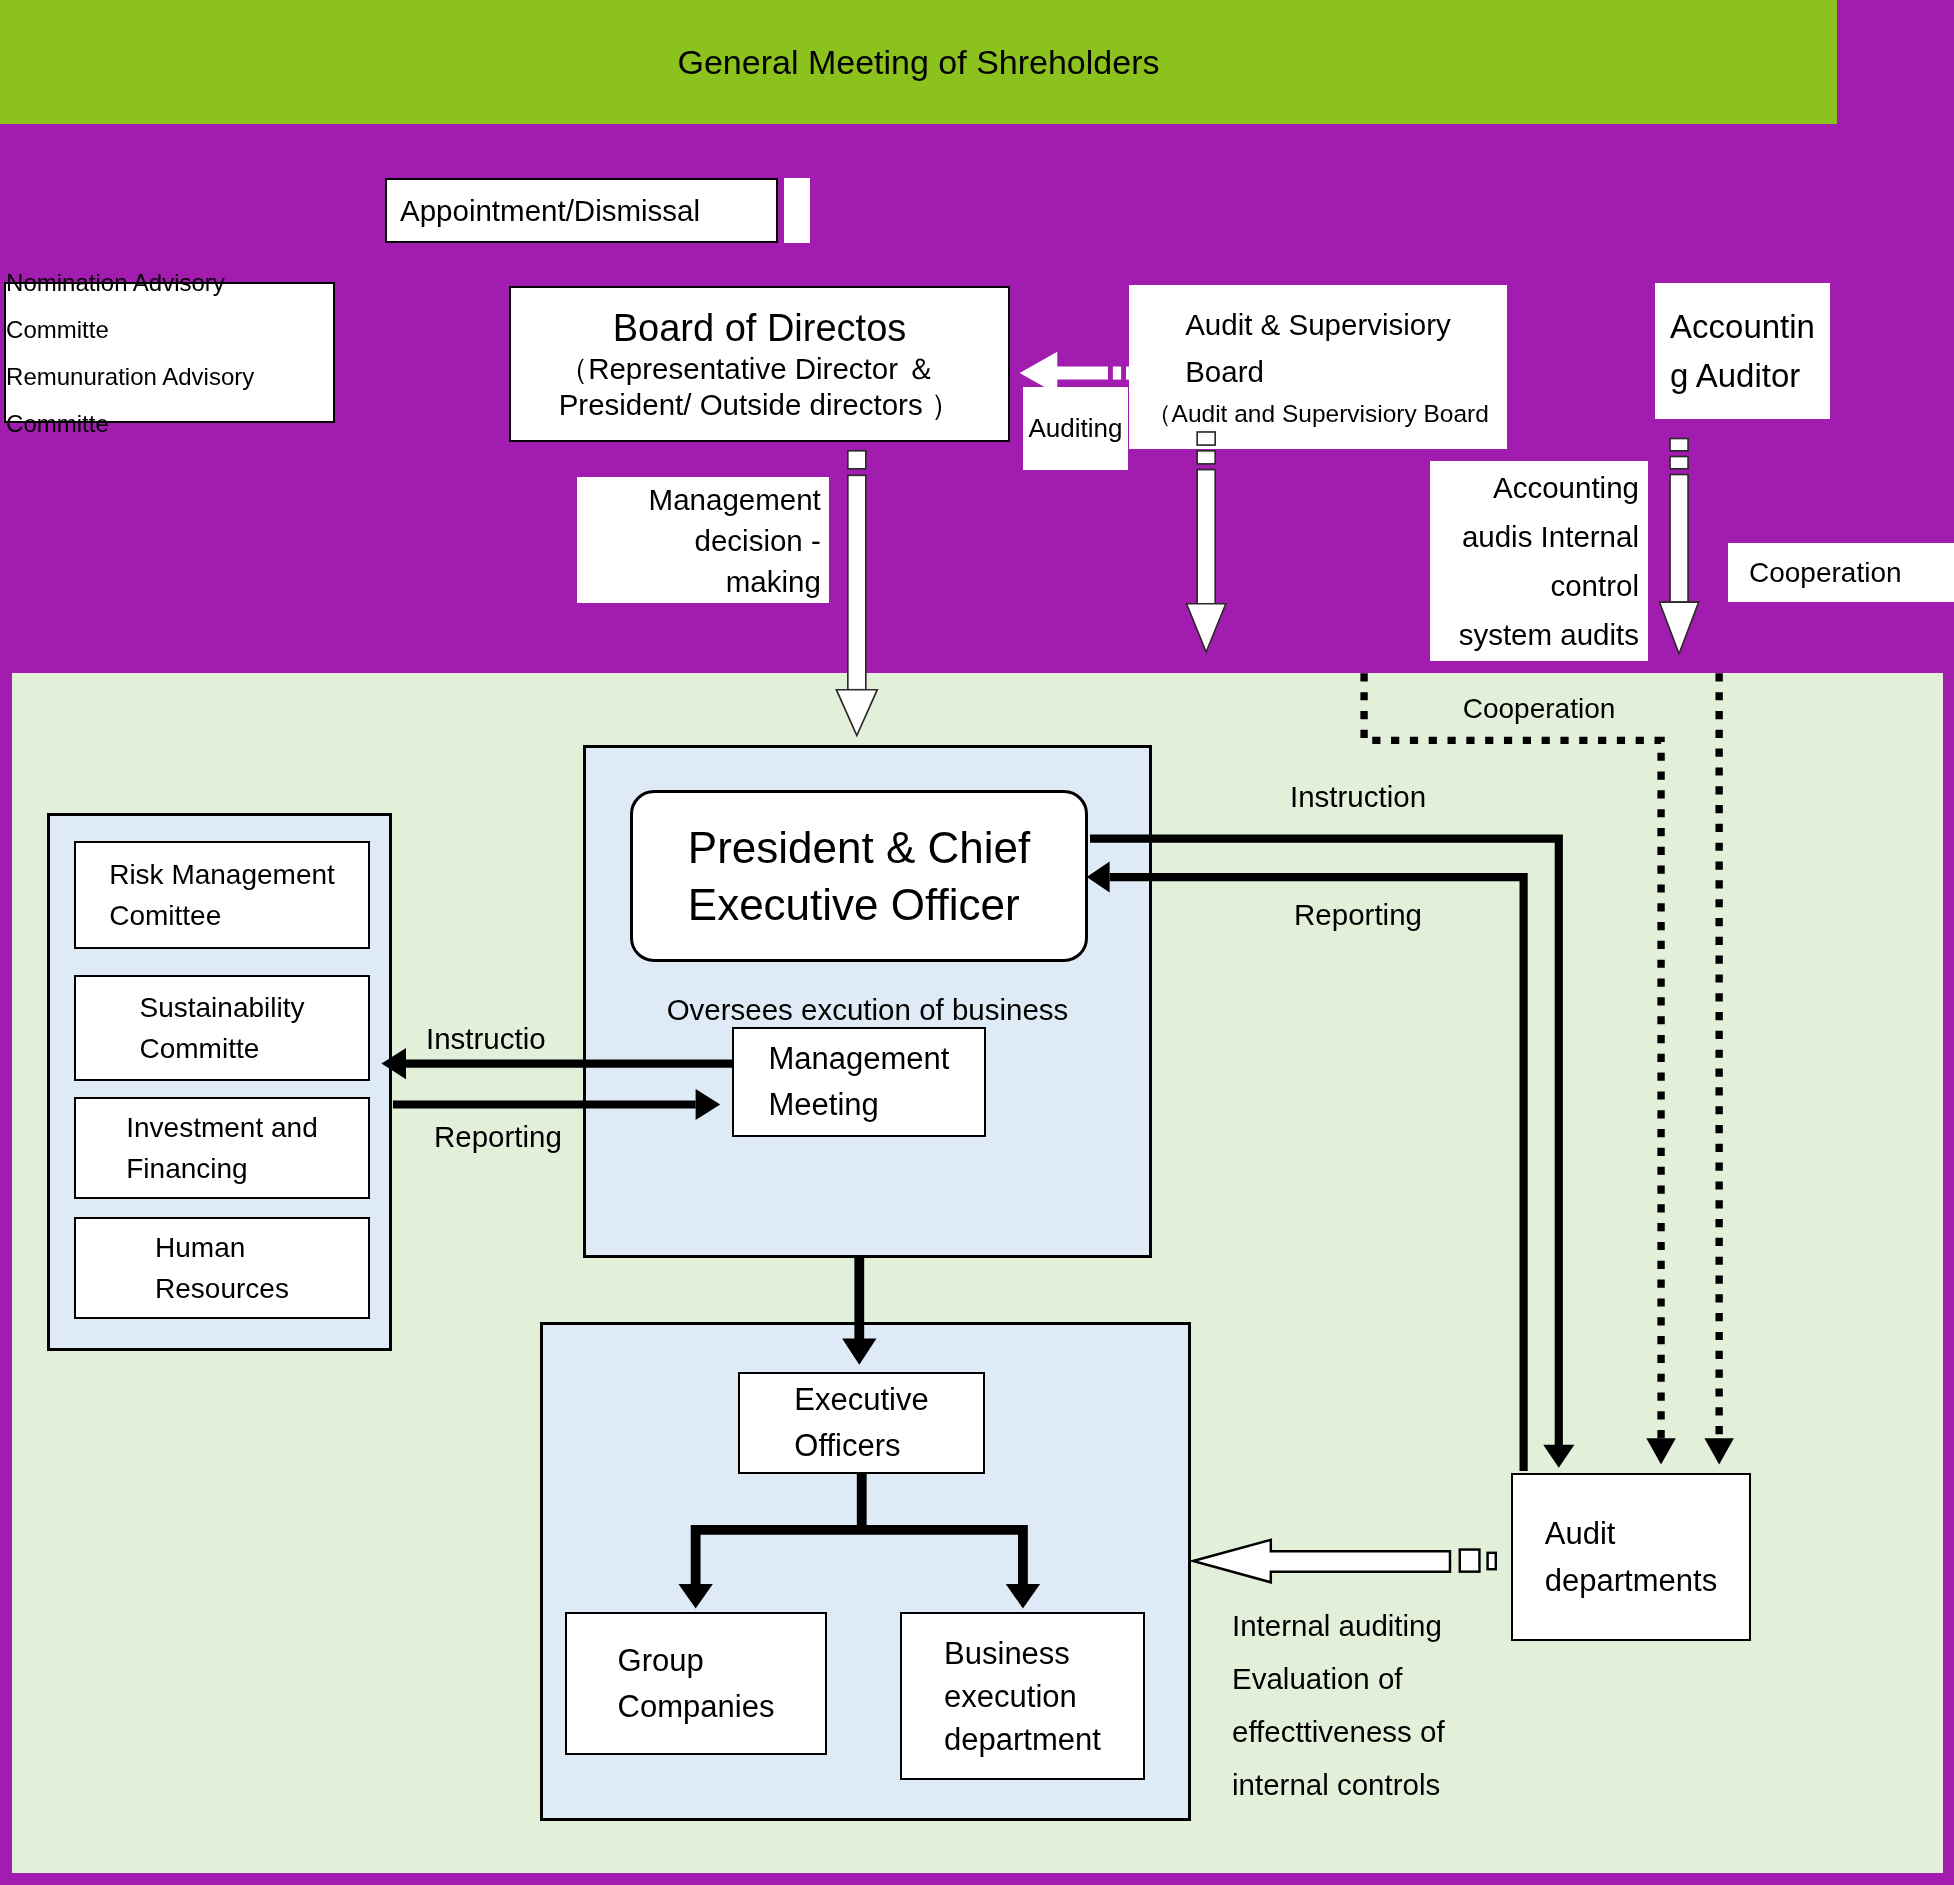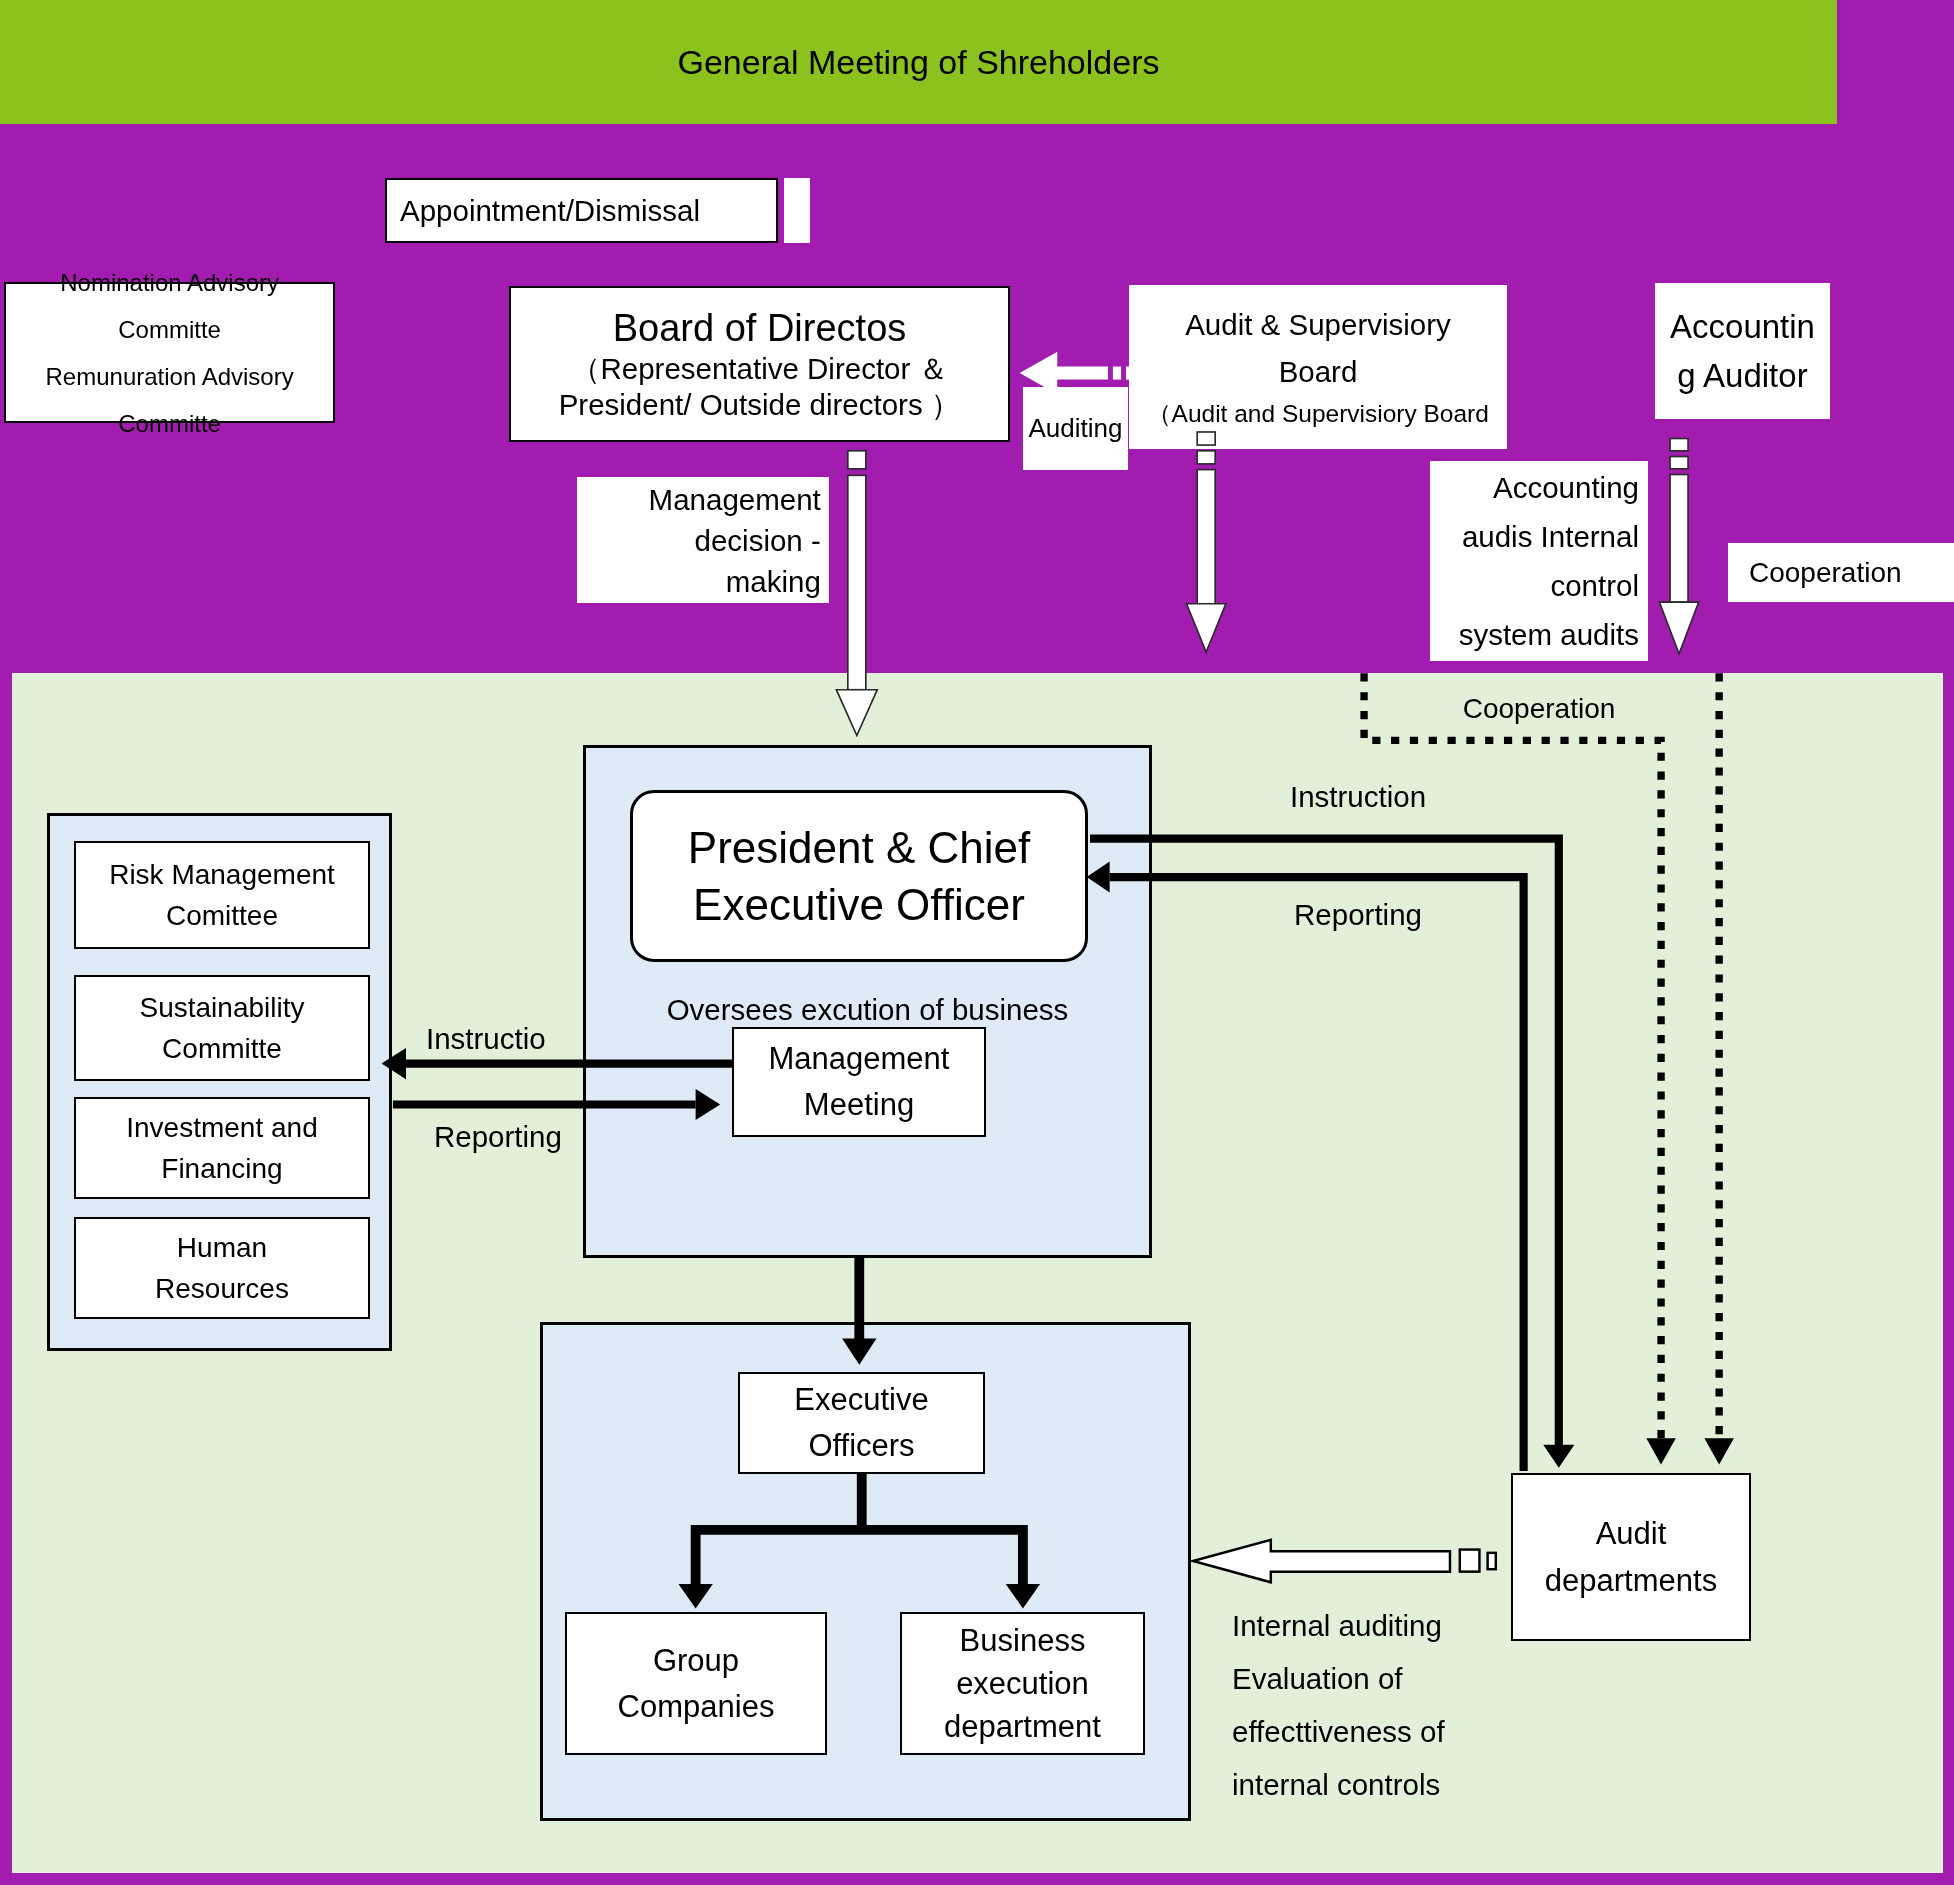--- a/index.html
+++ b/index.html
@@ -7,21 +7,21 @@
     --area_green:#E2EFD9;
     --panel_blue:#DEEAF6;
   }
   html,body{margin:0;padding:0;background:#000;}
   #stage{position:relative;width:1955px;height:1885px;background:#a21caf;overflow:hidden;
          font-family:"Liberation Sans",sans-serif;color:#000;}
   .abs{position:absolute;box-sizing:border-box;}
   .banner{background:var(--banner_green);display:flex;align-items:center;justify-content:center;
           font-size:34px;}
   .wbox{background:#fff;border:2.5px solid #000;display:flex;flex-direction:column;
-        align-items:center;justify-content:center;text-align:center;white-space:pre-line;}
+        align-items:center;justify-content:center;text-align:left;white-space:pre-line;}
   .wbox.noborder{border:none;}
   .wbox.leftal{align-items:flex-start;text-align:left;}
   .wbox.rightal{align-items:flex-end;text-align:right;}
   .panel{background:var(--panel_blue);border:3.3px solid #000;}
   .greenarea{background:var(--area_green);}
   .lbl{white-space:pre-line;display:flex;align-items:center;justify-content:center;text-align:center;}
   .lbl.leftal{justify-content:flex-start;text-align:left;}
   svg.overlay{position:absolute;left:0;top:0;pointer-events:none;}
 </style>
 </head>
@@ -140,21 +140,21 @@
   <div class="abs panel" style="left:540px;top:1322px;width:651px;height:499px;"></div>
 
   <div class="abs wbox" style="left:738px;top:1372px;width:247px;height:102px;font-size:31px;line-height:46px;">
     <span>Executive
 Officers</span>
   </div>
   <div class="abs wbox" style="left:565px;top:1612px;width:262px;height:143px;font-size:31px;line-height:46px;">
     <span>Group
 Companies</span>
   </div>
-  <div class="abs wbox" style="left:900px;top:1612px;width:245px;height:143px;font-size:31px;line-height:43px;">
+  <div class="abs wbox" style="left:900px;top:1612px;width:245px;height:168px;font-size:31px;line-height:43px;">
     <span>Business
 execution
 department</span>
   </div>
 
   <div class="abs wbox" style="left:1511px;top:1473px;width:240px;height:168px;font-size:31px;line-height:47px;">
     <span>Audit
 departments</span>
   </div>
 

